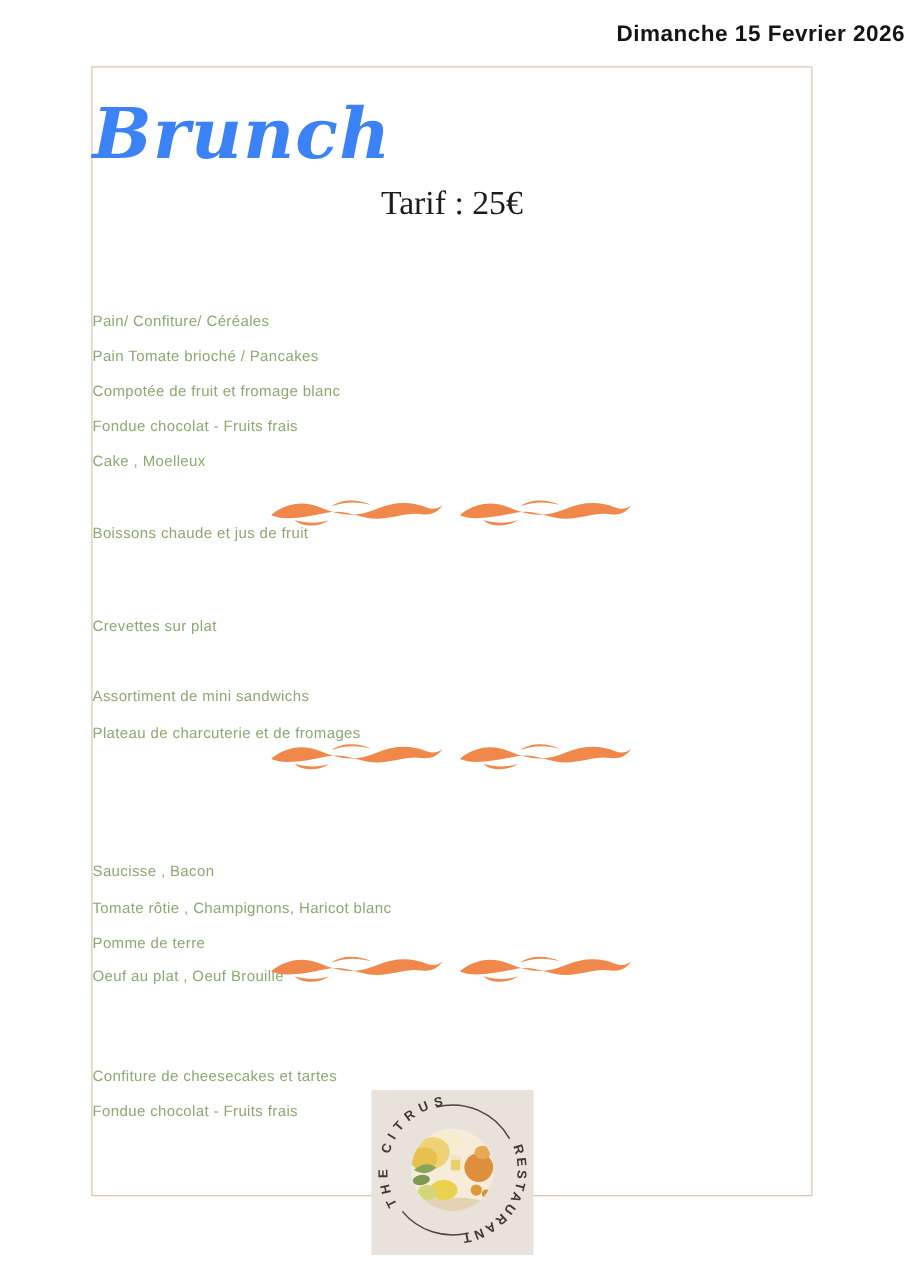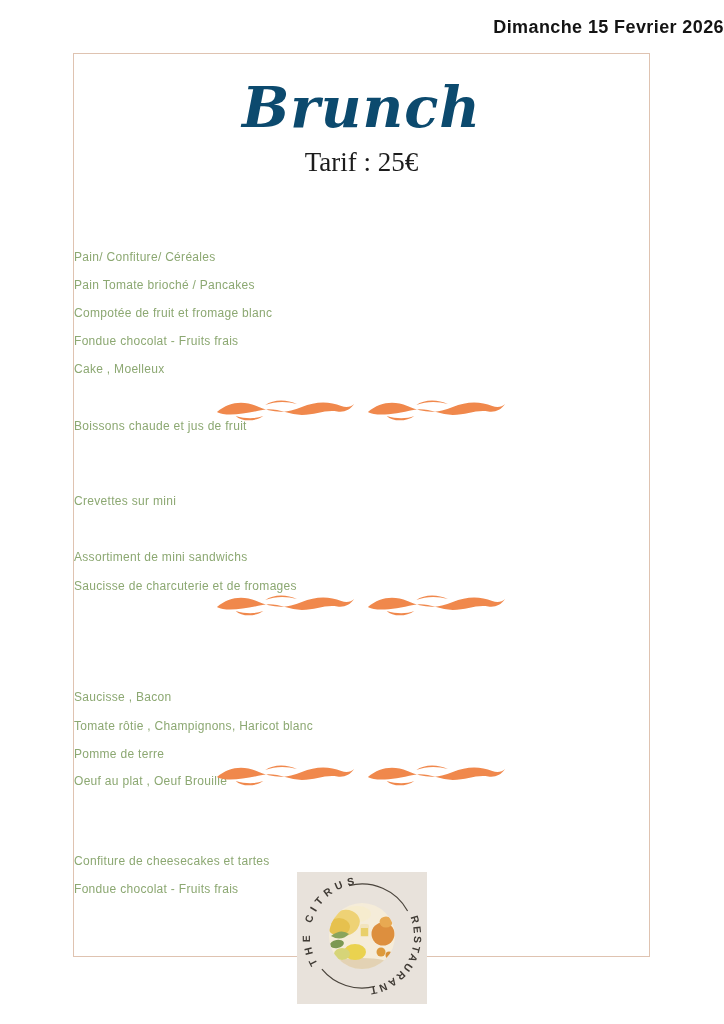--- a/index.html
+++ b/index.html
@@ -2,23 +2,23 @@
 <html style="--accent-border: #dfc3b1; --menu-text: #8ca872; --divider: #f0884c; --logo-bg: #e8e2db; --title-text: #141414;"><head>
 <meta charset="utf-8">
 <style>
   html,body{margin:0;padding:0;background:#ffffff;}
   .page{position:relative;width:724px;height:1024px;background:#ffffff;
         font-family:"Liberation Sans",sans-serif;overflow:hidden;}
   .date-title{position:absolute;top:17px;left:0;right:0;text-align:right;
         font-weight:bold;font-size:18px;letter-spacing:.4px;color:#141414;}
   .menu-box{position:absolute;left:73px;top:53px;width:575px;height:902px;
         border:1px solid var(--accent-border,#dfc3b1);}
-  .brunch-title{position:absolute;top:20px;left:0;right:0;text-align:center;
+  .brunch-title{position:absolute;top:20px;left:0;right:0;
         font-family:"DejaVu Serif",serif;font-style:italic;font-weight:bold;
-        font-size:56px;color:#0c4a6e;letter-spacing:1px;}
+        font-size:56px;color:#3b82f6;letter-spacing:1px;}
   .tarif{position:absolute;top:93px;left:0;right:0;text-align:center;
         font-family:Liberation Serif, serif;font-size:27px;color:#1c1c1c;}
   .gline{position:absolute;left:0;right:0;transform:translateY(-50%);
         font-size:12px;letter-spacing:.3px;
         color:var(--menu-text,#8ca872);margin-top:48px;}
   .divider{position:absolute;left:50%;transform:translateX(-50%);
         width:296px;height:24px;}
   .wave-fill{fill:var(--divider,#f0884c);}
   .logo{position:absolute;left:223px;top:818px;width:130px;height:132px;}
   .arc-text{font-family:"Liberation Sans",sans-serif;font-weight:bold;
@@ -55,23 +55,23 @@
     <div class="gline" style="top:239px">Fondue chocolat - Fruits frais</div>
     <div class="gline" style="top:267px">Cake , Moelleux</div>
 
     <div class="gline" style="top:324px">Boissons chaude et jus de fruit</div>
 
     <svg class="divider" style="top:343px" viewBox="0 0 300 24">
       <use href="#wave" x="0"></use>
         <use href="#wave" x="153"></use>
     </svg>
 
-    <div class="gline" style="top:399px">Crevettes sur mini</div>
+    <div class="gline" style="top:399px">Crevettes sur plat</div>
     <div class="gline" style="top:455px">Assortiment de mini sandwichs</div>
-    <div class="gline" style="top:484px">Saucisse de charcuterie et de fromages</div>
+    <div class="gline" style="top:484px">Plateau de charcuterie et de fromages</div>
 
     <svg class="divider" style="top:538px" viewBox="0 0 300 24">
       <use href="#wave" x="0"></use>
         <use href="#wave" x="153"></use>
     </svg>
 
     <div class="gline" style="top:595px">Saucisse , Bacon</div>
     <div class="gline" style="top:624px">Tomate rôtie , Champignons, Haricot blanc</div>
     <div class="gline" style="top:652px">Pomme de terre</div>
     <div class="gline" style="top:679px">Oeuf au plat , Oeuf Brouillé</div>

